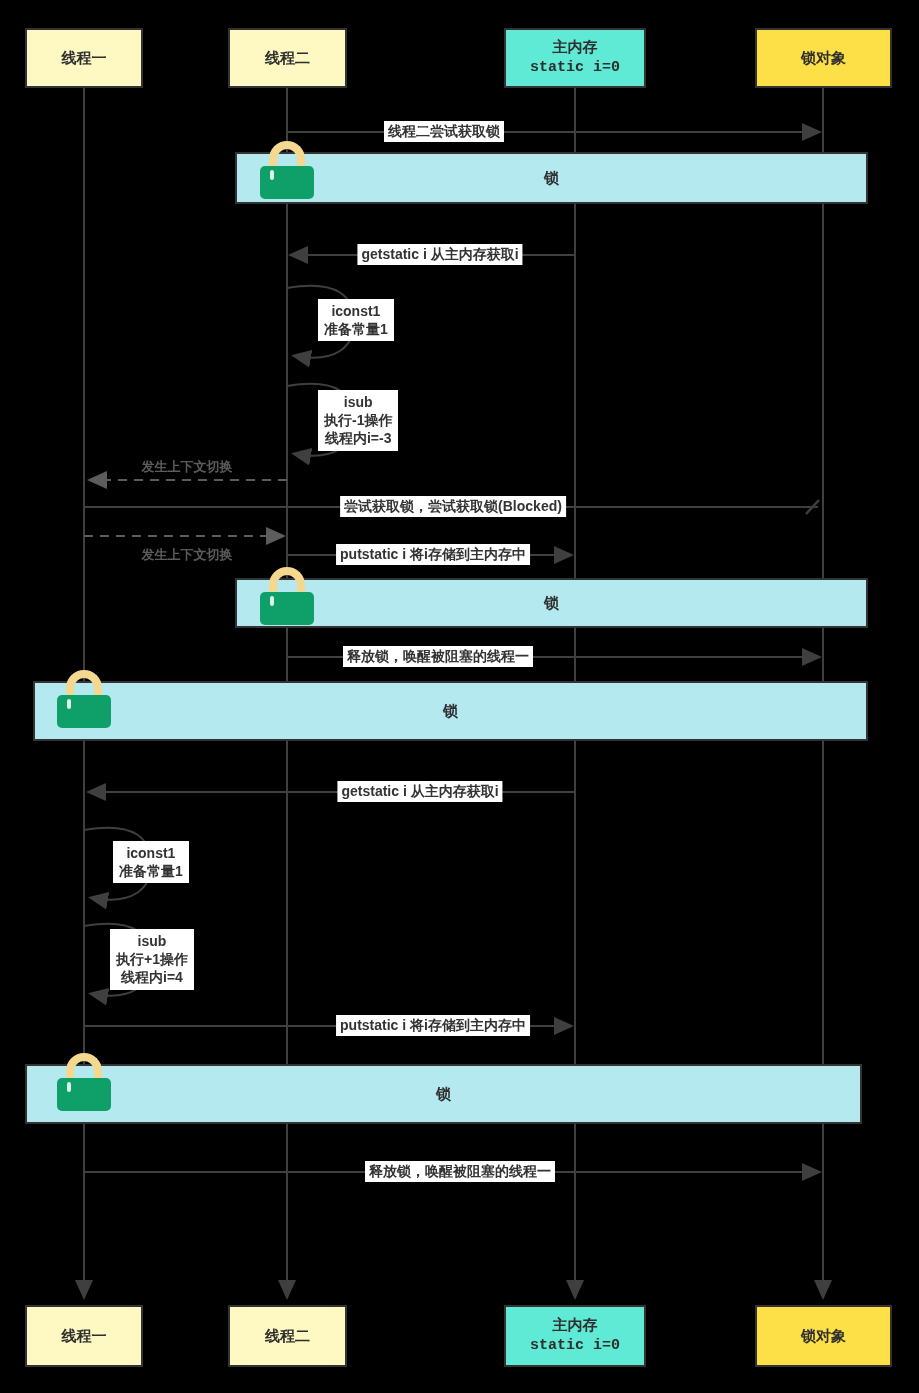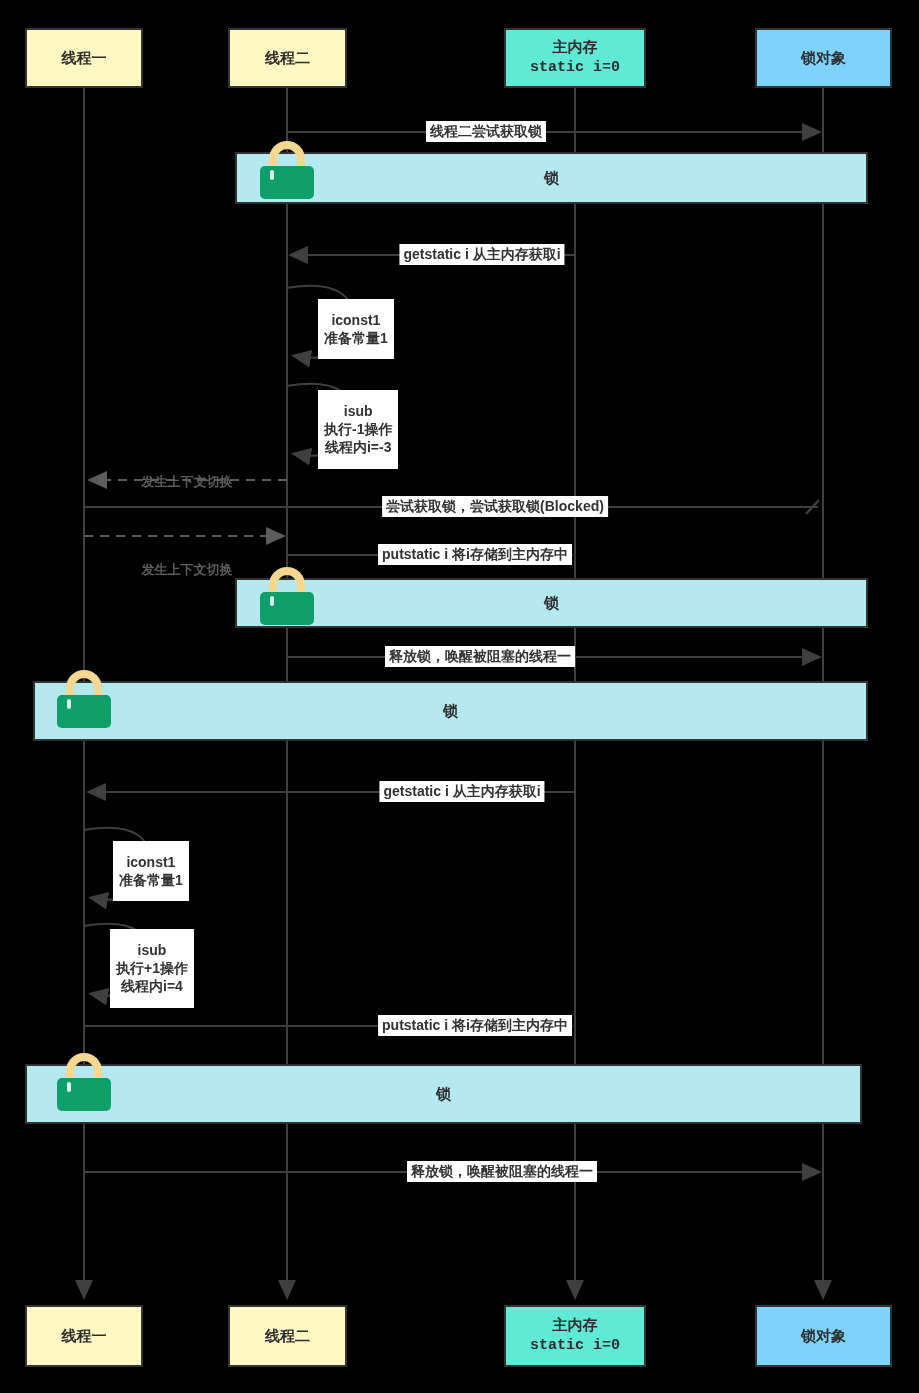--- a/index.html
+++ b/index.html
@@ -9,37 +9,37 @@
     font-family:"Liberation Sans","DejaVu Sans",sans-serif;
   }
   .layer{position:absolute;left:0;top:0;}
   .box{
     position:absolute;height:60px;border:2px solid #333;
     display:flex;flex-direction:column;align-items:center;justify-content:center;
     font-weight:bold;font-size:15px;color:#2e2e2e;line-height:1.3;box-sizing:border-box;
   }
   .box.pink{background:#fef9c3;}
   .box.green{background:#5eead4;font-family:Liberation Mono, monospace;}
-  .box.cyan{background:#7dd3fc;}
+  .box.cyan{background:#fde047;}
   .bar{
     position:absolute;background:#b5e9f0;border:2px solid #333;box-sizing:border-box;
     display:flex;align-items:center;justify-content:center;
     font-weight:bold;font-size:15px;color:#2e2e2e;
   }
   .msg{
     position:absolute;background:#fff;color:#333;font-weight:bold;font-size:14px;
-    padding:1px 4px;white-space:nowrap;transform:translateX(-50%);line-height:1.35;margin-left:42px;
+    padding:1px 4px;white-space:nowrap;transform:translateX(-50%);line-height:1.35;
   }
   .msg-block{
     position:absolute;background:#fff;color:#333;font-weight:bold;font-size:14px;
-    padding:12px 6px;text-align:center;line-height:1.3;white-space:nowrap;
+    padding:3px 6px;text-align:center;line-height:1.3;white-space:nowrap;
   }
   .gray-label{
     position:absolute;color:#5c5c5c;font-weight:bold;font-size:13px;
-    transform:translateX(-50%);white-space:nowrap;margin-top:15px;
+    transform:translateX(-50%);white-space:nowrap;
   }
   .padlock{position:absolute;width:54px;height:58px;}
   .padlock .shackle{
     position:absolute;left:9px;top:0;width:20px;height:22px;
     border:8px solid #f5d88f;border-bottom:none;border-radius:18px 18px 0 0;
   }
   .padlock .lock-body{
     position:absolute;left:0;top:25px;width:54px;height:33px;
     background:#0fa06a;border-radius:5px;
   }

